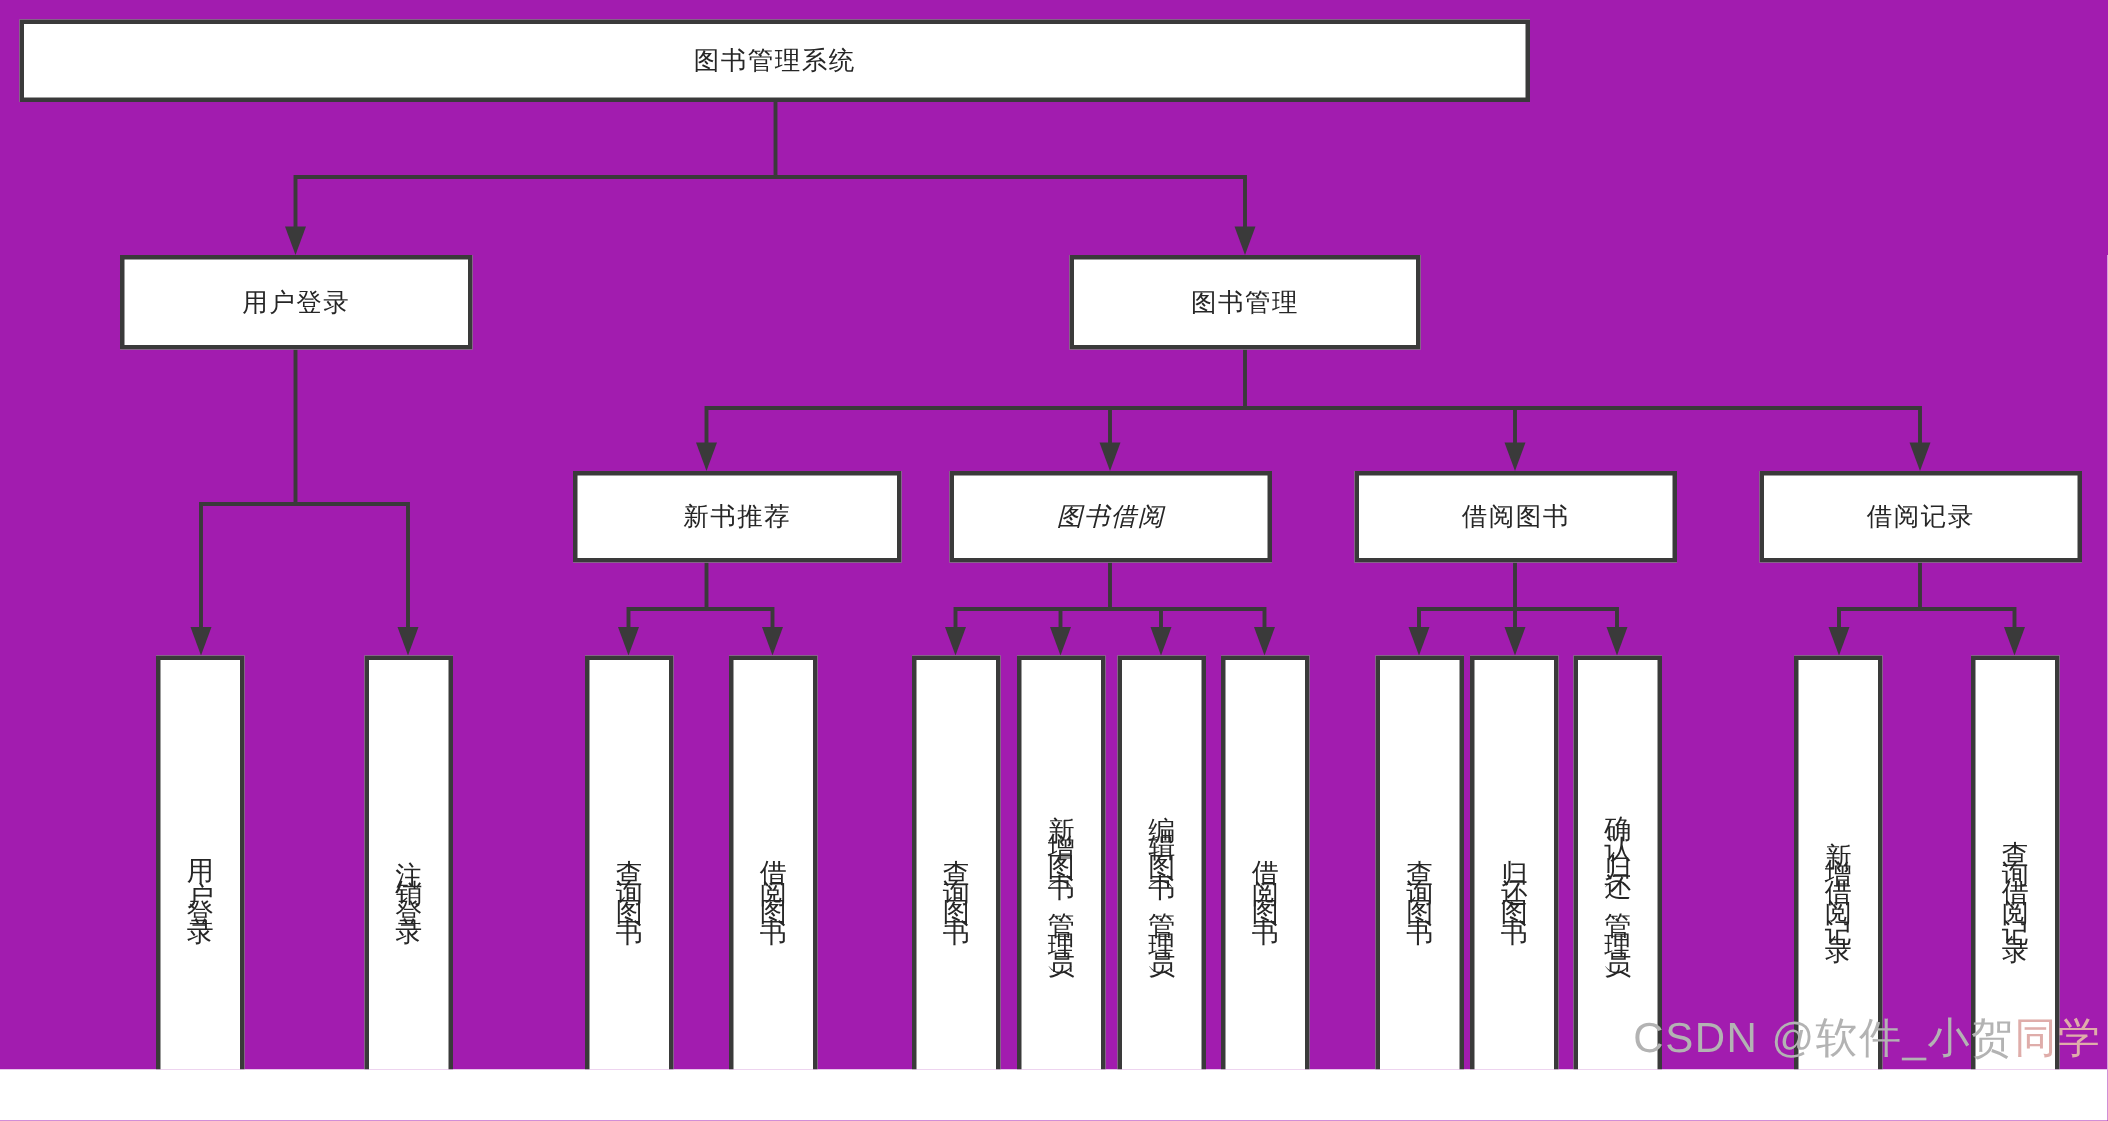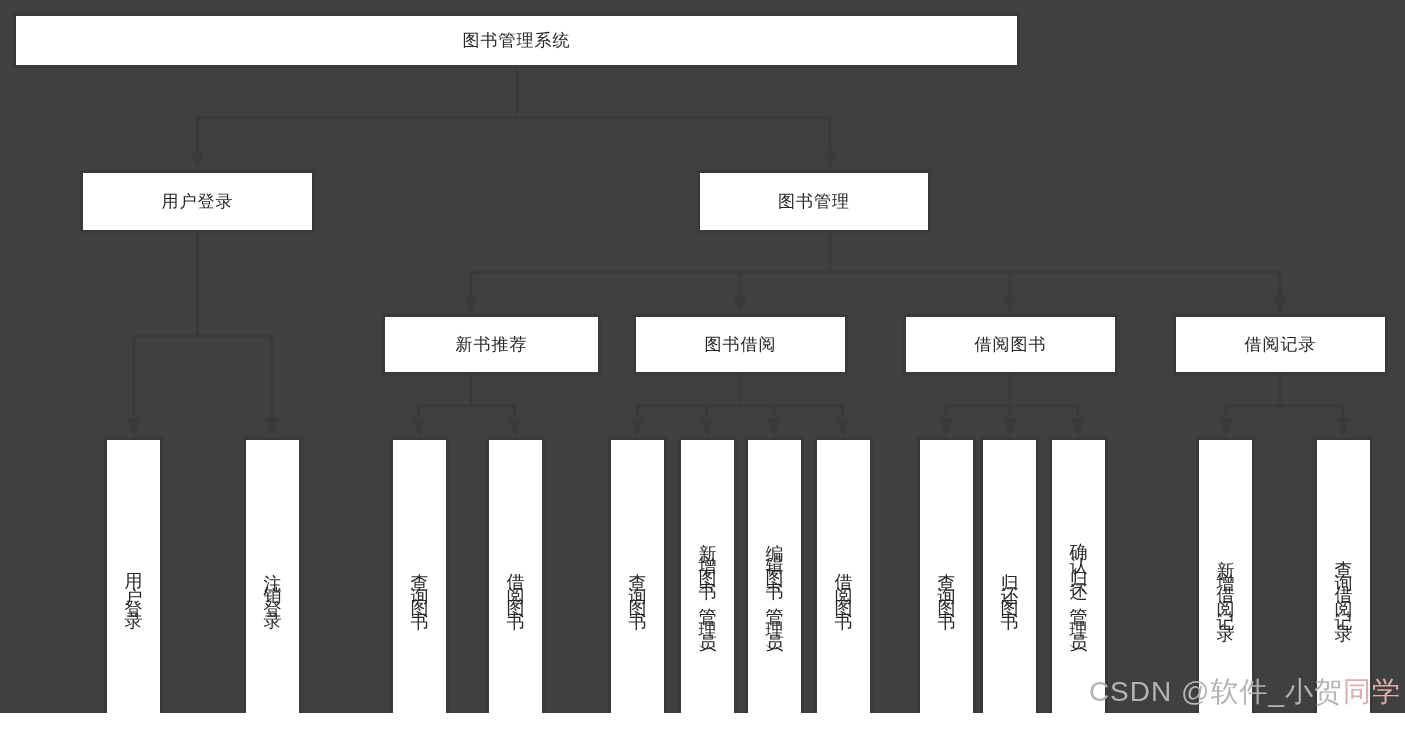--- a/index.html
+++ b/index.html
@@ -5,21 +5,21 @@
   html, body {
     margin: 0;
     padding: 0;
     background: #ffffff;
     font-family: "Liberation Sans", "DejaVu Sans", sans-serif;
   }
   .stage {
     position: relative;
     width: 1405px;
     height: 713px;
-    background: #404040;
+    background: #a21caf;
     overflow: hidden;
   }
   .connectors {
     position: absolute;
     left: 0;
     top: 0;
     width: 1405px;
     height: 747px;
   }
   .box {
@@ -115,28 +115,28 @@
     </g>
   </svg>
 
   <div class="box" style="left:13px; top:13px; width:1007px; height:55px;">
     <span class="hlabel">图书管理系统</span>
   </div>
 
   <div class="box" style="left:80px; top:170px; width:235px; height:63px;">
     <span class="hlabel">用户登录</span>
   </div>
-  <div class="box" style="left:697px; top:170px; width:234px; height:63px;">
+  <div class="box" style="left:713px; top:170px; width:234px; height:63px;">
     <span class="hlabel">图书管理</span>
   </div>
 
   <div class="box" style="left:382px; top:314px; width:219px; height:61px;">
     <span class="hlabel">新书推荐</span>
   </div>
-  <div class="box" style="left:633px; top:314px; width:215px; height:61px;">
+  <div class="box" style="left:633px; top:314px; width:215px; height:61px;font-style:italic;">
     <span class="hlabel">图书借阅</span>
   </div>
   <div class="box" style="left:903px; top:314px; width:215px; height:61px;">
     <span class="hlabel">借阅图书</span>
   </div>
   <div class="box" style="left:1173px; top:314px; width:215px; height:61px;">
     <span class="hlabel">借阅记录</span>
   </div>
 
   <div class="box vbox" style="left:104px; top:437px; width:59px; height:296px;">

